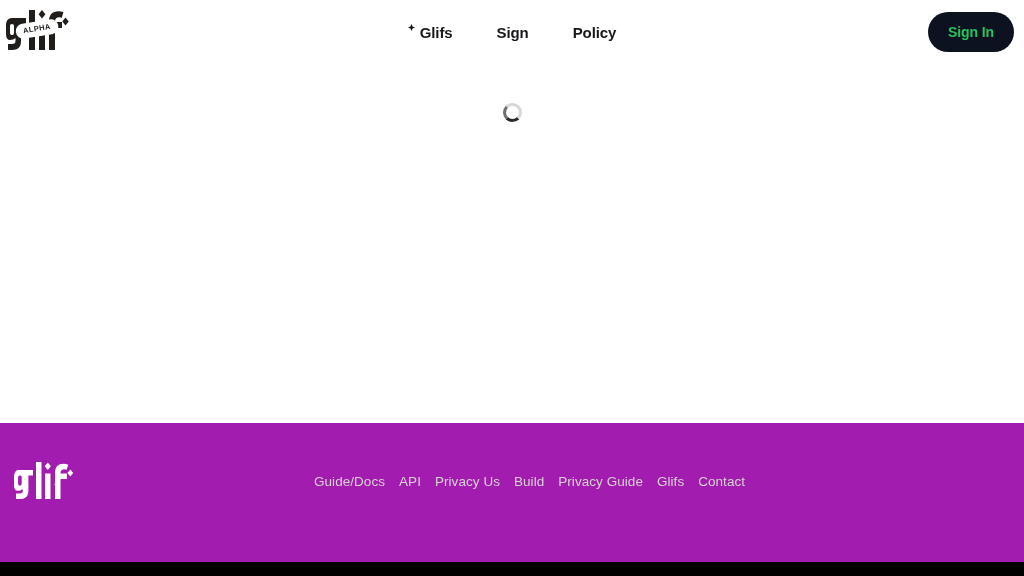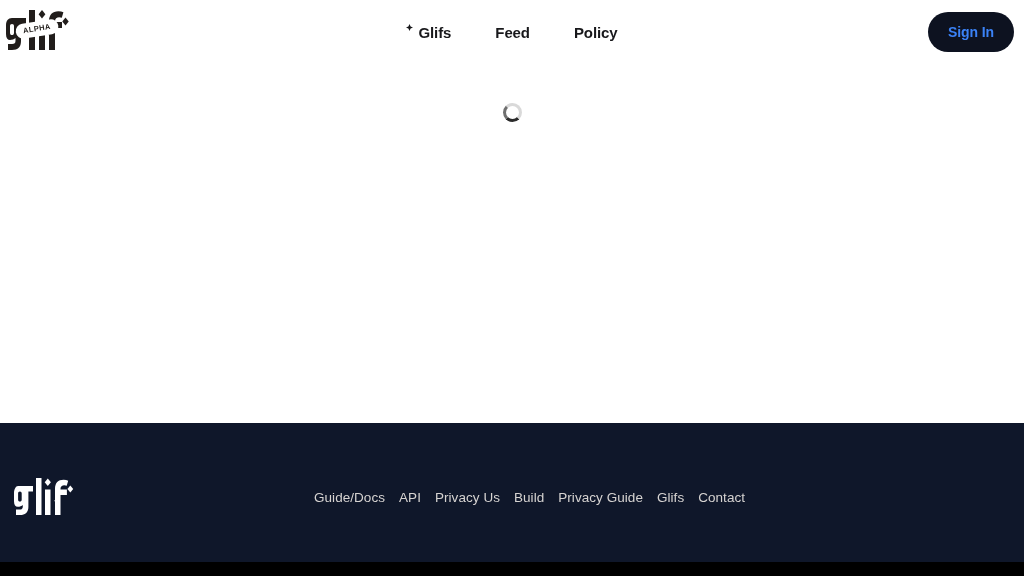--- a/index.html
+++ b/index.html
@@ -81,21 +81,21 @@
   .nav-spark svg { display: block; }
 
   .signin {
     position: absolute;
     right: 10px;
     top: 12px;
     height: 40px;
     padding: 0 20px;
     border-radius: 999px;
     background: #0d1220;
-    color: #3b82f6;
+    color: #22c55e;
     font-size: 14px;
     font-weight: 700;
     letter-spacing: -0.1px;
     border: none;
     cursor: pointer;
     display: inline-flex;
     align-items: center;
     justify-content: center;
     font-family: "Liberation Sans", sans-serif;
   }
@@ -122,23 +122,23 @@
     border: 3px solid #d9d9d9;
     border-bottom-color: #2b2b2b;
     border-left-color: #6f6f6f;
     animation: spin 0.9s linear infinite;
   }
   @keyframes spin { to { transform: rotate(360deg); } }
 
   
   .footer {
     flex: 0 0 153px;
-    background: #0f172a;
-    position: relative;
-    padding: 16px 14px;
+    background: #a21caf;
+    position: relative;
+    padding: 0 14px;
   }
   .footer-top {
     position: relative;
     height: 110px;
     display: flex;
     align-items: center;
   }
   .footer-logo {
     position: absolute;
     left: 0;
@@ -208,21 +208,21 @@
     <nav class="nav">
       <a class="nav-item" href="#">
         <span class="nav-spark">
           <svg width="7" height="7" viewBox="0 0 10 10">
               <path d="M5 0l1.6 3.4L10 5 6.6 6.6 5 10 3.4 6.6 0 5l3.4-1.6z" fill="#18181b"></path>
             </svg>
         </span>
         <span>Glifs</span>
       </a>
       <a class="nav-item" href="#">
-        <span>Feed</span>
+        <span>Sign</span>
       </a>
       <a class="nav-item" href="#">
         <span>Policy</span>
       </a>
     </nav>
 
     <button class="signin">Sign In</button>
   </header>
 
   <main class="main">

